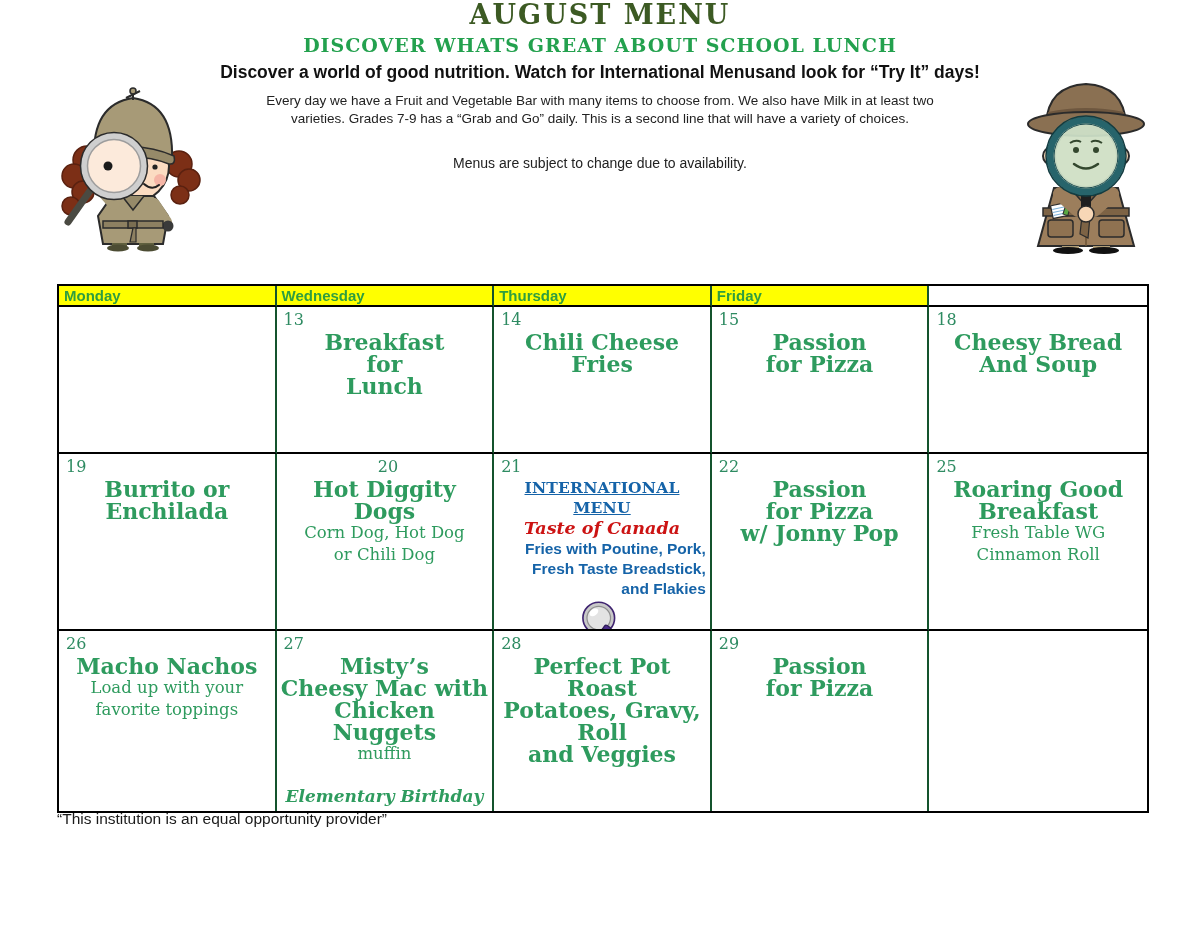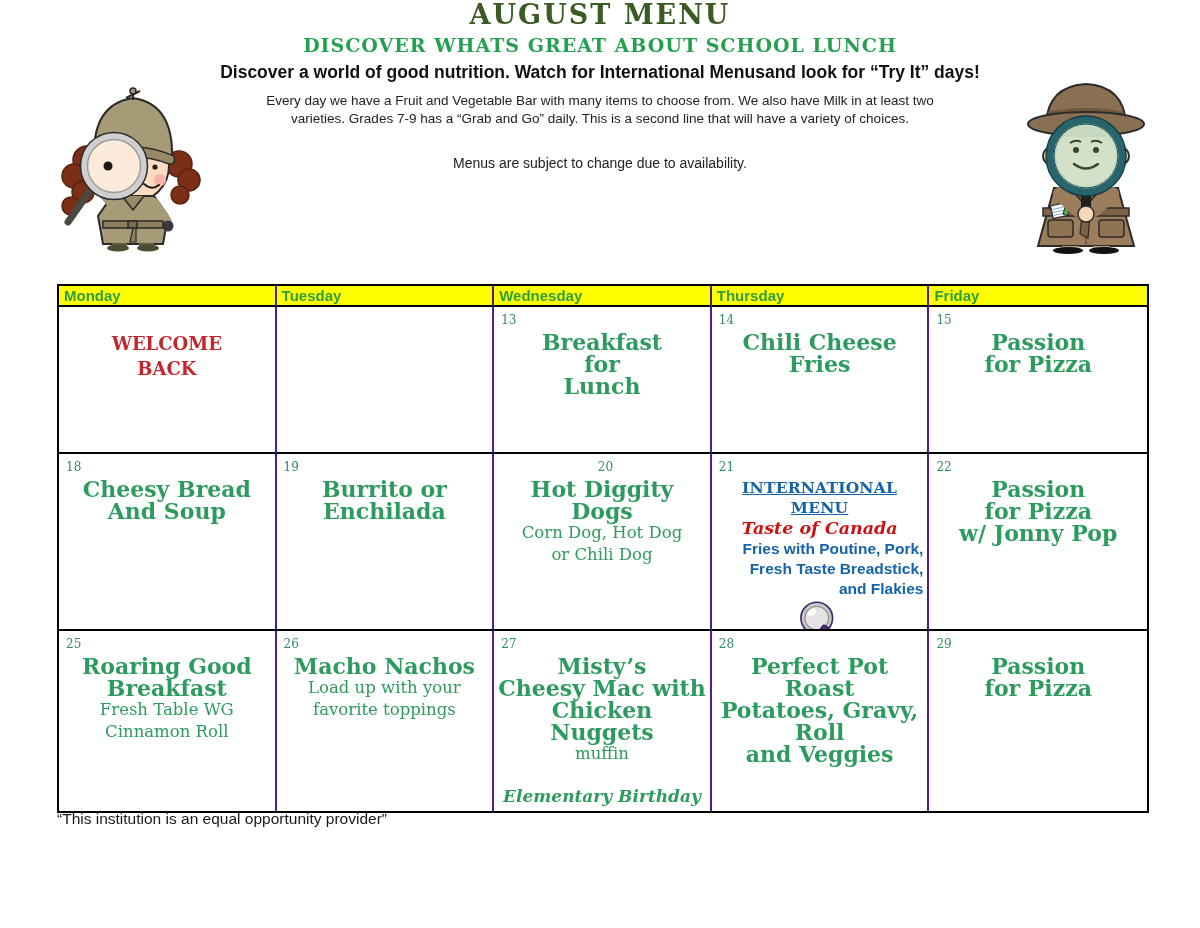--- a/index.html
+++ b/index.html
@@ -30,27 +30,27 @@
   .avail{font-size:14px;color:#222;margin-top:28px;}
 
   
   .clip-girl{position:absolute;left:56px;top:64px;width:150px;height:188px;}
   .clip-boy{position:absolute;left:1012px;top:72px;width:148px;height:182px;}
 
   
   .cal{position:absolute;left:57px;top:284px;width:1092px;display:grid;
        grid-template-columns:repeat(5,1fr);grid-template-rows:21px 147px 177px 180px;
        border:2px solid #000;background:#fff;}
-  .cal>div{border-right:2px solid #4c1d95;border-bottom:2px solid #000;overflow:hidden;}
+  .cal>div{border-right:2px solid #14532d;border-bottom:2px solid #000;overflow:hidden;}
   .cal>div:nth-child(5n){border-right:0;}
   .cal>div:nth-child(n+16){border-bottom:0;}
   .hcell{background:var(--yellow);color:var(--hdr-green);font-weight:bold;font-size:15px;
          line-height:17px;padding:1px 0 0 5px;}
   .cell{background:#fff;}
-  .date{font-family:"DejaVu Serif",serif;font-size:12px;line-height:20px;height:22px;
+  .date{font-family:"DejaVu Serif",serif;font-size:16px;line-height:20px;height:22px;
         color:var(--date-green);padding:3px 0 0 7px;}
   .date.center{text-align:center;padding-left:7px;}
   .content{text-align:center;padding:2px 4px 0 4px;}
   .ln{font-family:"DejaVu Serif",serif;}
   .bold{font-weight:bold;font-size:22px;line-height:22px;color:var(--green);}
   .reg{font-size:16.5px;line-height:22px;color:var(--green);}
   .red-bold{font-weight:bold;font-size:18px;line-height:25px;color:var(--red);}
   .intl{font-weight:bold;font-size:15.5px;line-height:20px;color:var(--blue);
         text-decoration:underline;letter-spacing:0.2px;}
   .canada{font-weight:bold;font-style:italic;font-size:17.5px;line-height:21px;color:var(--canada-red);}
@@ -147,21 +147,20 @@
     <h1>AUGUST MENU</h1>
     <h2>DISCOVER WHATS GREAT ABOUT SCHOOL LUNCH</h2>
     <p class="tagline">Discover a world of good nutrition. Watch for International Menusand look for “Try It” days!</p>
     <p class="note first">Every day we have a Fruit and Vegetable Bar with many items to choose from. We also have Milk in at least two</p>
     <p class="note">varieties. Grades 7-9 has a “Grab and Go” daily.  This is a second line that will have a variety of choices.</p>
     <p class="avail">Menus are subject to change due to availability.</p>
   </div>
 
   <div class="cal" id="cal-grid">
       <div class="hcell">Monday</div>
-      <div class="hcell">Tuesday</div>
       <div class="hcell">Wednesday</div>
       <div class="hcell">Thursday</div>
       <div class="hcell">Friday</div>
       <div class="cell">
         <div class="date"></div>
         <div class="content">
           <div class="ln red-bold">WELCOME</div>
           <div class="ln red-bold">BACK</div>
         </div>
       </div>

